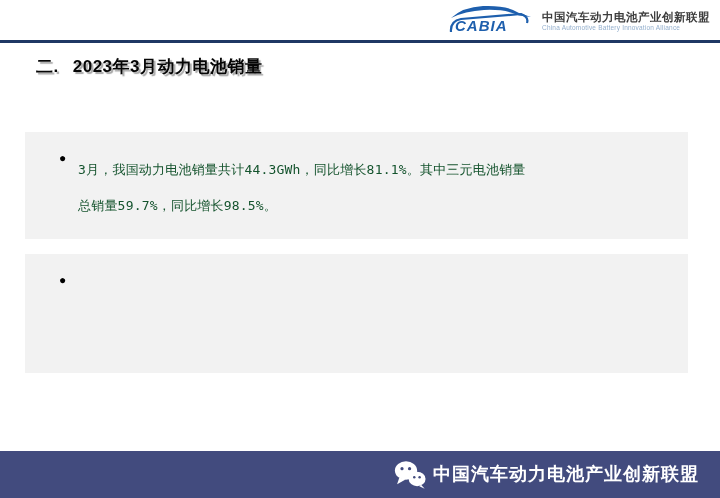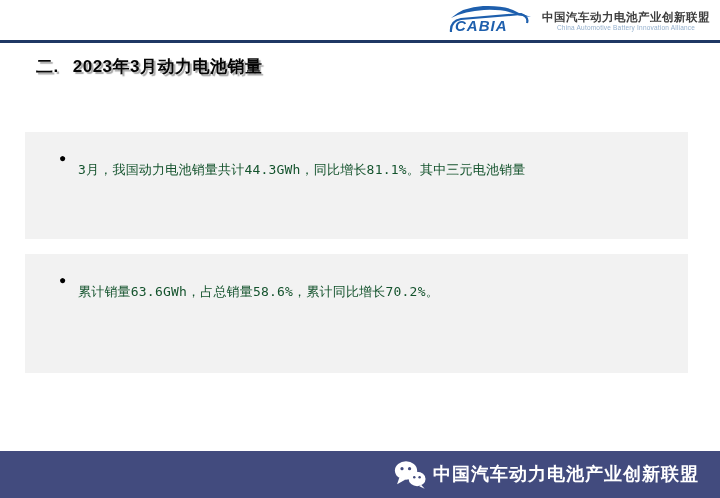--- a/index.html
+++ b/index.html
@@ -2,21 +2,21 @@
 <html><head>
 <meta charset="utf-8">
 <style>
   html,body{margin:0;padding:0;background:#888;}
   .slide{
     position:relative;width:720px;height:498px;background:#ffffff;
     overflow:hidden;font-family:"Liberation Sans","DejaVu Sans",sans-serif;
   }
   
   .header{position:absolute;top:0;left:0;width:720px;height:40px;background:#ffffff;}
-  .logo{position:absolute;top:5px;right:10px;display:flex;align-items:center;gap:9px;text-align:center;}
+  .logo{position:absolute;top:5px;right:10px;display:flex;align-items:center;gap:9px;}
   .logo-mark{position:relative;width:84px;height:32px;}
   .logo-mark svg{position:absolute;top:0;left:0;}
   .logo-brand{
     position:absolute;left:6px;top:12px;font-size:15px;font-weight:bold;font-style:italic;
     color:#1e5fad;letter-spacing:1px;font-family:"Liberation Sans",sans-serif;
   }
   .logo-names{display:flex;flex-direction:column;justify-content:center;line-height:1.15;}
   .logo-cn{font-size:11.5px;font-weight:bold;color:#3d3d3d;letter-spacing:0.5px;}
   .logo-en{font-size:6.5px;color:#93afcd;letter-spacing:0.2px;}
   .header-line{position:absolute;top:40px;left:0;width:720px;height:3px;}
@@ -74,27 +74,27 @@
   <div class="header-line" style="background:#1f3864;"></div>
 
   <div class="title">
     <span class="marker">二.</span><span>2023年3月动力电池销量</span>
   </div>
 
   <div class="bullet-box box-1">
     <span class="bullet-dot">●</span>
     <div class="box-lines">
       <div>3月，我国动力电池销量共计44.3GWh，同比增长81.1%。其中三元电池销量</div>
+      <div>总销量59.7%，同比增长98.5%。</div>
     </div>
   </div>
 
   <div class="bullet-box box-2">
     <span class="bullet-dot">●</span>
     <div class="box-lines">
-      <div>累计销量63.6GWh，占总销量58.6%，累计同比增长70.2%。</div>
     </div>
   </div>
 
   <div class="footer">
     <svg class="footer-icon" viewBox="0 0 36 32">
       <ellipse cx="13.5" cy="11.5" rx="12.5" ry="10.5" fill="#ffffff"></ellipse>
       <polygon points="6,19.5 3.5,27 13,21.5" fill="#ffffff"></polygon>
       <circle cx="9" cy="9.5" r="1.8" fill="#424b7e"></circle>
       <circle cx="17.5" cy="9.5" r="1.8" fill="#424b7e"></circle>
       <ellipse cx="26" cy="21" rx="9.5" ry="8.2" fill="#ffffff"></ellipse>

